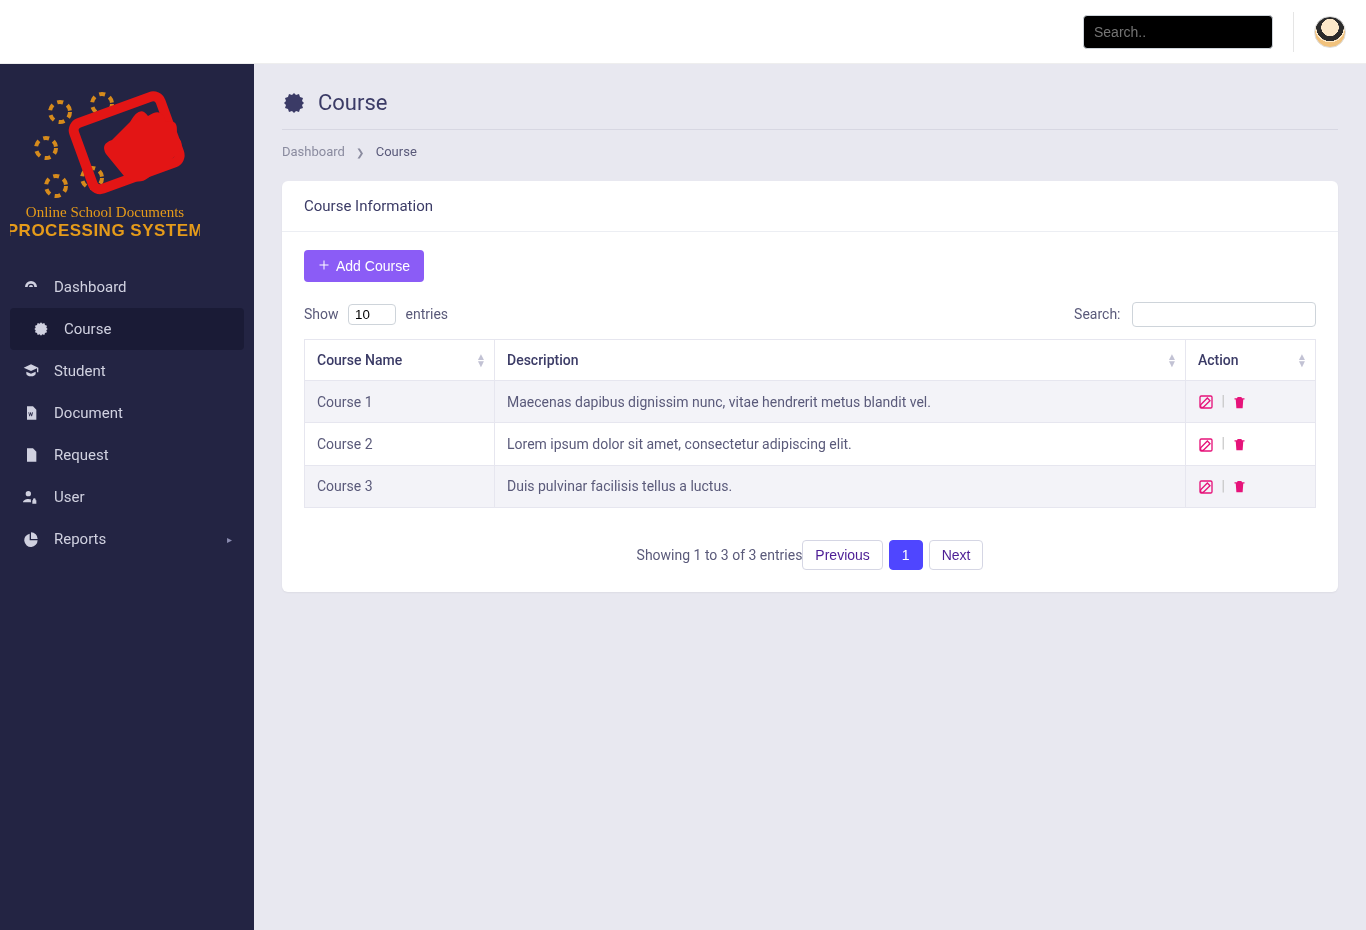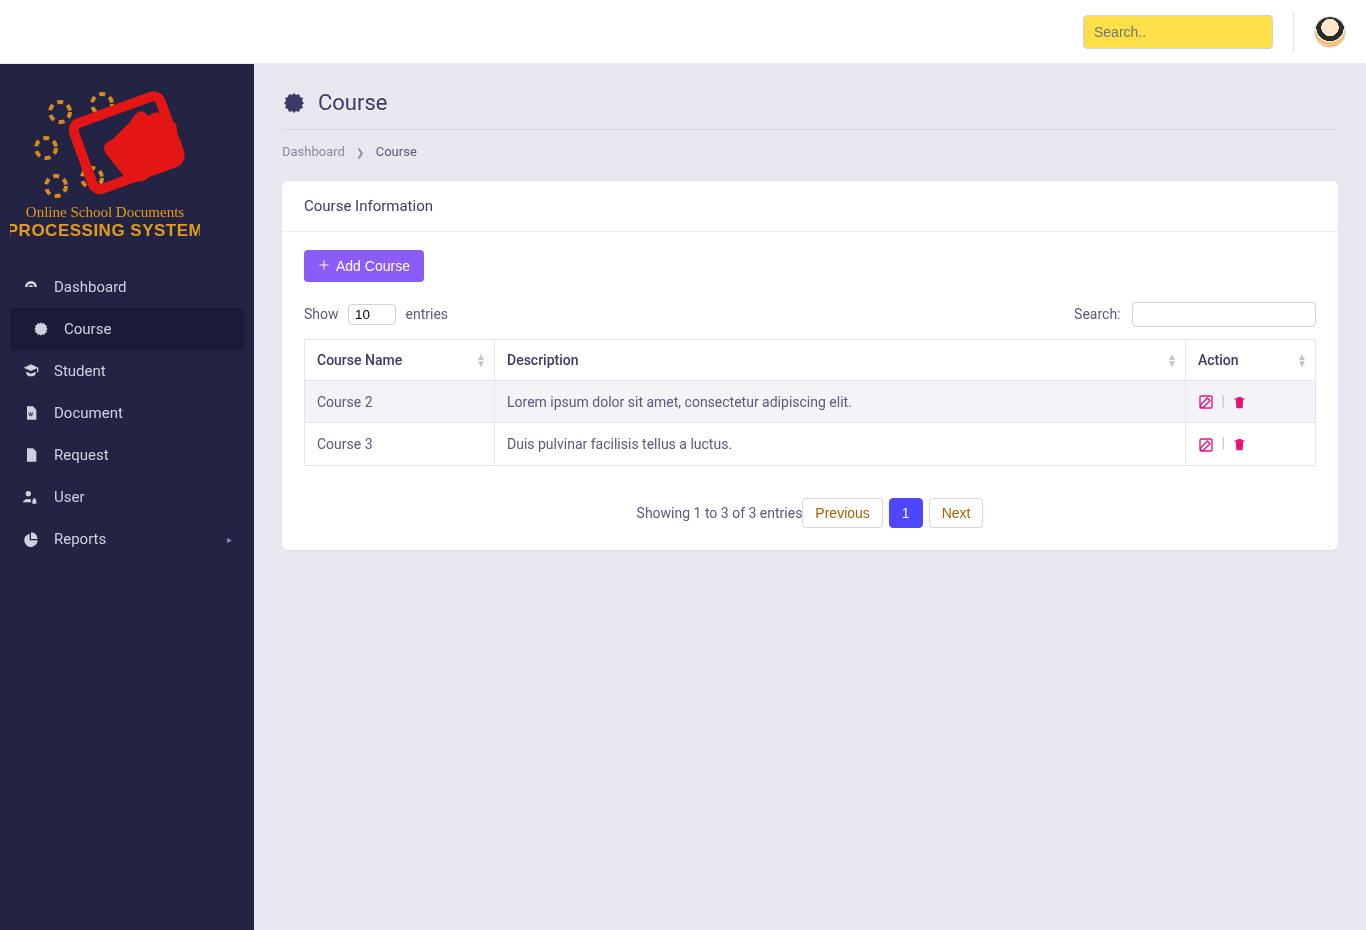--- a/index.html
+++ b/index.html
@@ -28,21 +28,21 @@
   }
   .topbar .spacer { flex: 1; }
   .top-search {
     width: 190px;
     height: 34px;
     border: 1px solid #ced4da;
     border-radius: 4px;
     padding: 6px 10px;
     font-size: 14px;
     color: #6c757d;
-    background: #fde047;
+    background: #000000;
   }
   .top-divider {
     width: 1px; height: 40px;
     background: #e5e5e5;
     margin: 0 20px;
   }
   .avatar {
     width: 32px; height: 32px;
     border-radius: 50%;
     background: radial-gradient(circle at 50% 35%, #fce8c8 0 35%, #2b2b2b 36% 55%, #fce8c8 56% 60%, #f1c27d 61% 100%);
@@ -209,21 +209,21 @@
   .table-footer {
     display: flex;
     justify-content: center;
     align-items: center;
     margin-top: 32px;
   }
   .pagination { display: flex; gap: 6px; }
   .page-btn {
     border: 1px solid #d5d6e4;
     background: #fff;
-    color: #a16207;
+    color: #4c1d95;
     padding: 6px 12px;
     border-radius: 4px;
     cursor: pointer;
     font-size: 14px;
   }
   .page-btn.active {
     background: #4f46ff;
     border-color: #4f46ff;
     color: #fff;
   }
@@ -387,20 +387,34 @@
                 <span>Action</span>
                 <span class="sort-arrows">
                     <span>▲</span>
                     <span>▼</span>
                   </span>
               </th>
             </tr>
           </thead>
           <tbody>
             <tr>
+              <td>Course 1</td>
+              <td>Maecenas dapibus dignissim nunc, vitae hendrerit metus blandit vel.</td>
+              <td class="action-icons">
+                <span><svg width="16" height="16" viewBox="0 0 24 24" fill="none" stroke="#e6137a" stroke-width="2">
+                      <path d="M4 16v4h4l10-10-4-4L4 16z"></path>
+                      <rect x="3" y="3" width="18" height="18" rx="2"></rect>
+                    </svg></span>
+                <span class="sep">|</span>
+                <span><svg width="15" height="15" viewBox="0 0 24 24" fill="#e6137a">
+                      <path d="M6 7h12l-1 14H7L6 7zm3-4h6l1 2h4v2H4V5h4l1-2z"></path>
+                    </svg></span>
+              </td>
+            </tr>
+            <tr>
               <td>Course 2</td>
               <td>Lorem ipsum dolor sit amet, consectetur adipiscing elit.</td>
               <td class="action-icons">
                 <span><svg width="16" height="16" viewBox="0 0 24 24" fill="none" stroke="#e6137a" stroke-width="2">
                       <path d="M4 16v4h4l10-10-4-4L4 16z"></path>
                       <rect x="3" y="3" width="18" height="18" rx="2"></rect>
                     </svg></span>
                 <span class="sep">|</span>
                 <span><svg width="15" height="15" viewBox="0 0 24 24" fill="#e6137a">
                       <path d="M6 7h12l-1 14H7L6 7zm3-4h6l1 2h4v2H4V5h4l1-2z"></path>

